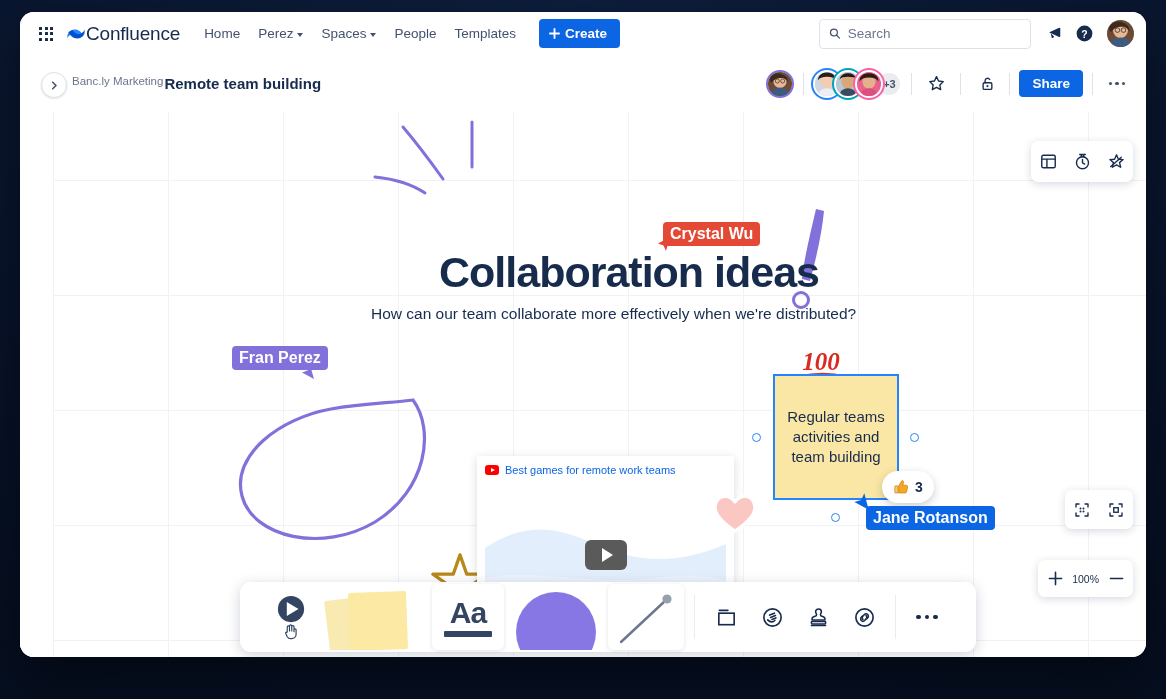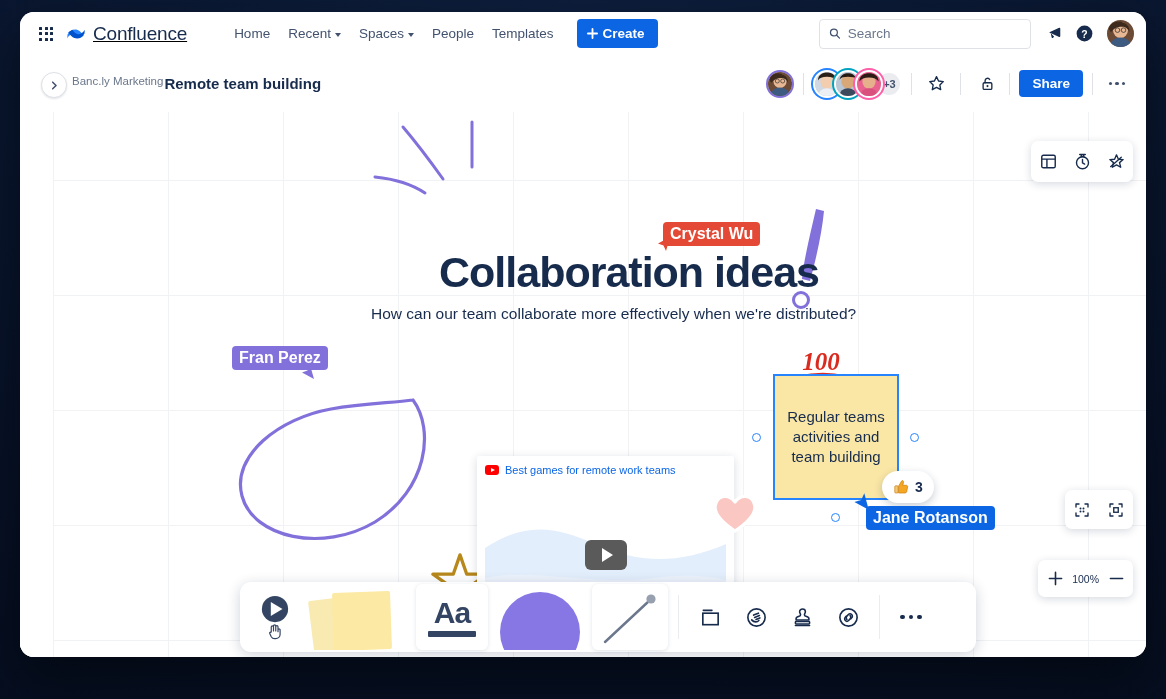--- a/index.html
+++ b/index.html
@@ -21,21 +21,21 @@
   }
   
   .topnav {
     position:relative; height:44px; background:#fff;
     display:flex; align-items:center; padding:0 12px; gap:0;
     border-bottom:1px solid #fff; z-index:40;
   }
   .appswitch { width:28px; height:28px; display:grid; place-items:center; border-radius:4px; cursor:pointer;}
   .grid9 { display:grid; grid-template-columns:repeat(3,3px); grid-template-rows:repeat(3,3px); gap:2.5px; }
   .grid9 i { width:3px; height:3px; background:#172B4D; border-radius:.5px; display:block; }
-  .logo { display:flex; align-items:center; gap:7px; margin-left:6px; margin-right:38px; cursor:pointer;text-decoration:underline;}
+  .logo { display:flex; align-items:center; margin-left:6px; margin-right:15px; cursor:pointer;}
   .logo-mark { width:20px; height:20px; position:relative; }
   .logo-text { font-size:19px; color:#172B4D; letter-spacing:-.2px; font-weight:400; }
   .navlink {
     font-size:13.5px; color:#42526E; padding:6px 9px; border-radius:4px;
     display:flex; align-items:center; gap:4px; cursor:pointer; white-space:nowrap;
   }
   .caret { width:0;height:0;border-left:3.5px solid transparent;border-right:3.5px solid transparent;border-top:4px solid #42526E; display:inline-block; margin-top:2px;}
   .create-btn {
     background:#0C66E4; color:#fff; font-size:13.5px; font-weight:600;
     border:none; border-radius:4px; padding:7px 13px 7px 10px; margin-left:14px;
@@ -158,21 +158,21 @@
   .rail-top{ top:29px; padding:4px 0; }
   .rail-zoomfit{ top:378px; padding:3px 0;}
   .rail-zoom{ top:448px; padding:2px 0;}
   .rail-btn{ width:34px;height:33px;display:grid;place-items:center;cursor:pointer;border-radius:5px;}
   .zoom-val{ font-size:10.5px; color:#172B4D; padding:3px 0; cursor:pointer;}
 
   
   .toolbar{
     position:absolute; left:220px; top:470px; width:736px; height:70px;
     background:#fff; border-radius:11px; box-shadow:0 3px 14px rgba(9,30,66,.20);
-    display:flex; align-items:center; padding:0 8px; z-index:25;
+    display:flex; align-items:center; padding:0 24px; z-index:25;
   }
   .tool{ position:relative; width:auto; height:70px; display:flex; align-items:center; justify-content:center; cursor:pointer;}
   .tool-sep{ width:1px; height:44px; background:#EBECF0; margin:0 8px; flex:none;}
   .ticon{ width:46px;height:46px;display:grid;place-items:center;border-radius:6px;}
 
   .sticker{ position:absolute; pointer-events:none; }
 </style>
 </head>
 <body>
 
@@ -201,21 +201,21 @@
             <path d="M22.5 6.8c-2.6 4.3-6 6.2-9.3 5.1-2.2-.7-3.6-2.2-5.6-4.9L2.7 9.8c2.6 3.9 4.7 6 7.4 7 4.4 1.7 9-.3 12.1-5.4l.3-4.6z" fill="#0052CC"></path>
           </svg>
         </span>
         <span class="logo-text">Confluence</span>
       </div>
 
       <div class="navlink">
         <span>Home</span>
       </div>
       <div class="navlink">
-        <span>Recent</span>
+        <span>Perez</span>
         <span class="caret"></span>
       </div>
       <div class="navlink">
         <span>Spaces</span>
         <span class="caret"></span>
       </div>
       <div class="navlink">
         <span>People</span>
       </div>
       <div class="navlink">

